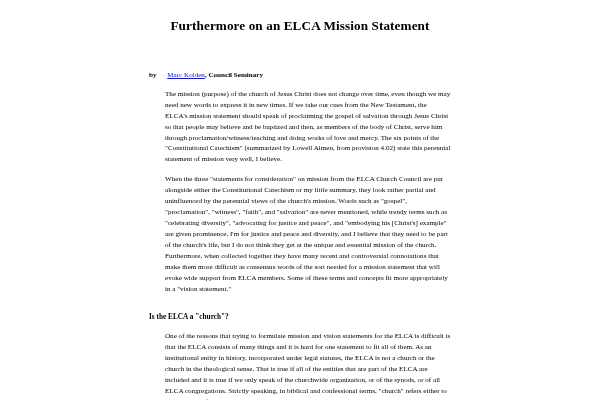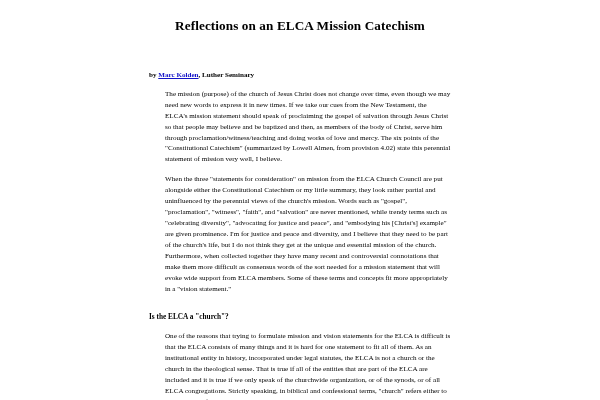--- a/index.html
+++ b/index.html
@@ -44,21 +44,22 @@
     font-weight: bold;
     line-height: 1.3;
     margin: 36px 0 0 0;
     text-align: left;
   }
 
   .byline a,
   .link {
     color: #1414c8;
     text-decoration: underline;
-    font-weight: bold;
+    font-weight: normal;
+    margin-left: 9px;
   }
 
   p.body-para {
     font-size: 7.1px;
     line-height: 1.545;
     margin: 9px 0 0 16px;
     text-align: left;
     text-justify: auto;
     hyphens: none;
   }
@@ -77,23 +78,23 @@
   .para-gap {
     margin-top: 15px;
   }
 </style>
 </head>
 <body>
 
 <div class="page">
   <div class="content">
 
-    <h1 class="doc-title">Reflections on an ELCA Mission Catechism</h1>
+    <h1 class="doc-title">Furthermore on an ELCA Mission Statement</h1>
 
-    <p class="byline"><span>by </span><a class="link" href="#">Marc Kolden</a><span>, Luther Seminary</span></p>
+    <p class="byline"><span>by </span><a class="link" href="#">Marc Kolden</a><span>, Council Seminary</span></p>
 
     <p class="body-para">The mission (purpose) of the church of Jesus Christ does not change over time, even though we may need new words to express it in new times. If we take our cues from the New Testament, the ELCA's mission statement should speak of proclaiming the gospel of salvation through Jesus Christ so that people may believe and be baptized and then, as members of the body of Christ, serve him through proclamation/witness/teaching and doing works of love and mercy. The six points of the "Constitutional Catechism" (summarized by Lowell Almen, from provision 4.02) state this perennial statement of mission very well, I believe.</p>
 
     <p class="body-para para-gap">When the three "statements for consideration" on mission from the ELCA Church Council are put alongside either the Constitutional Catechism or my little summary, they look rather partial and uninfluenced by the perennial views of the church's mission. Words such as "gospel", "proclamation", "witness", "faith", and "salvation" are never mentioned, while trendy terms such as "celebrating diversity", "advocating for justice and peace", and "embodying his [Christ's] example" are given prominence. I'm for justice and peace and diversity, and I believe that they need to be part of the church's life, but I do not think they get at the unique and essential mission of the church. Furthermore, when collected together they have many recent and controversial connotations that make them more difficult as consensus words of the sort needed for a mission statement that will evoke wide support from ELCA members. Some of these terms and concepts fit more appropriately in a "vision statement."</p>
 
     <h2 class="section-heading">Is the ELCA a "church"?</h2>
 
     <p class="body-para">One of the reasons that trying to formulate mission and vision statements for the ELCA is difficult is that the ELCA consists of many things and it is hard for one statement to fit all of them. As an institutional entity in history, incorporated under legal statutes, the ELCA is not a church or the church in the theological sense. That is true if all of the entities that are part of the ELCA are included and it is true if we only speak of the churchwide organization, or of the synods, or of all ELCA congregations. Strictly speaking, in biblical and confessional terms, "church" refers either to an assembly of believers among whom the gospel is proclaimed and the sacraments are administered (or some similar sentence from the N.T.) or to the one, holy, catholic, and apostolic church that includes all believers or (alternatively) to the whole Christian church on earth. Not one of these statements describes the ELCA.</p>
 
   </div>

